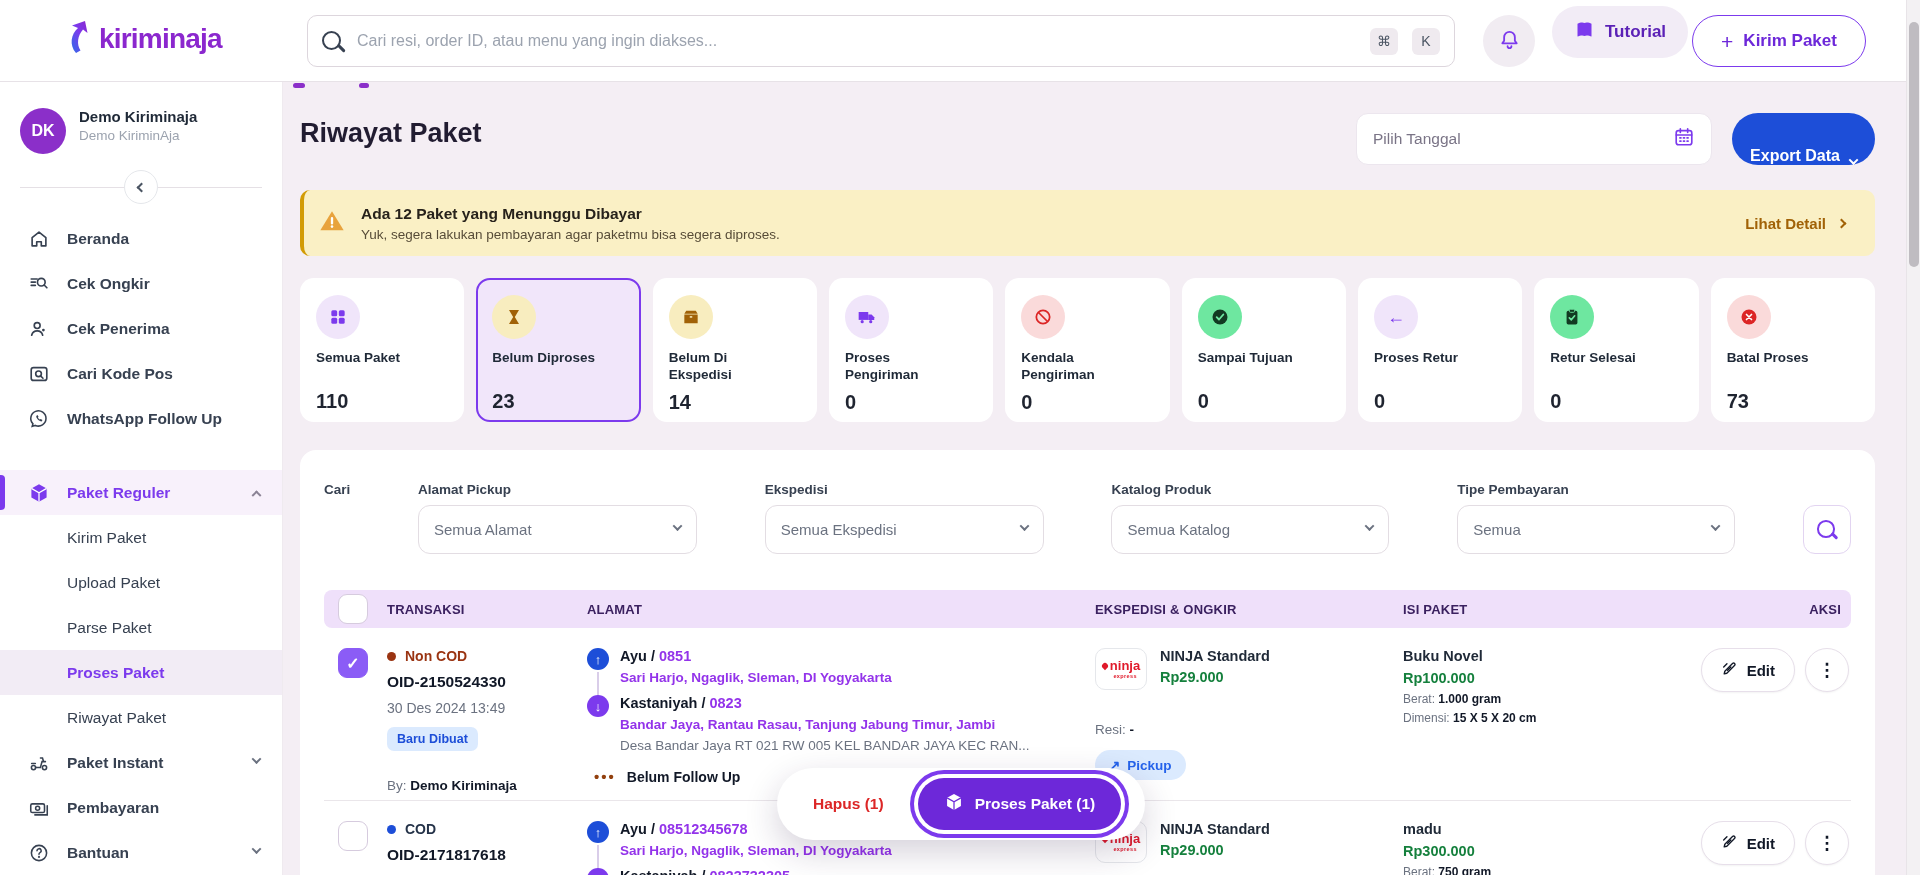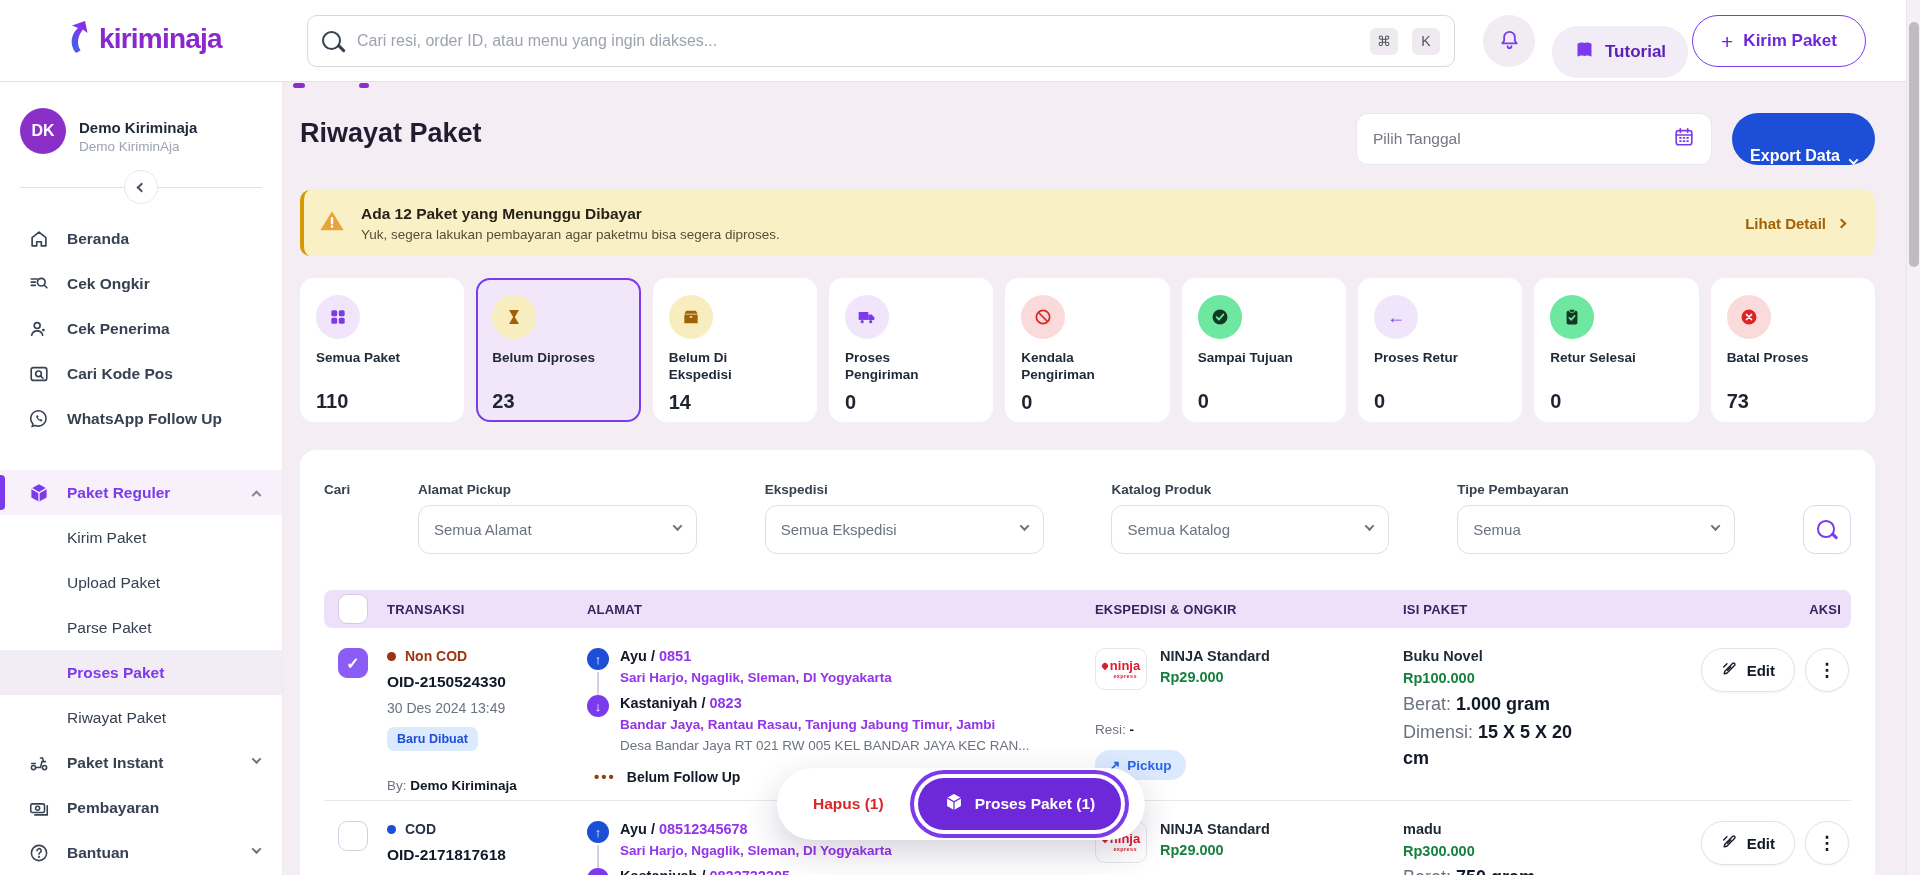--- a/index.html
+++ b/index.html
@@ -10,27 +10,27 @@
 
   
   .header{position:absolute;top:0;left:0;width:1920px;height:82px;background:#fff;border-bottom:1px solid #E7E2E7;z-index:40}
   .logo{position:absolute;left:62px;top:20px;display:flex;align-items:center;gap:7px}
   .logo-text{font-size:28px;font-weight:800;color:#8B27CE;letter-spacing:-.8px}
   .search{position:absolute;left:307px;top:15px;width:1148px;height:52px;border:1px solid #DDD6DD;border-radius:10px;display:flex;align-items:center;padding:0 14px;gap:14px;background:#fff}
   .search input{flex:1;border:none;outline:none;font-size:16px;color:#374151;background:transparent}
   .search input::placeholder{color:#9CA3AF}
   .key{background:#EFEAEF;border-radius:6px;min-width:28px;height:27px;display:grid;place-items:center;font-size:14px;color:#4B5563;padding:0 7px}
   .bell-btn{position:absolute;left:1483px;top:15px;width:52px;height:52px;border-radius:50%;background:#F1ECF2;border:none;display:grid;place-items:center;color:#7C3AED}
-  .tutorial-btn{position:absolute;left:1552px;top:26px;height:52px;padding:0 22px;border-radius:26px;background:#F2ECF6;border:none;display:flex;align-items:center;gap:10px;font-size:17px;font-weight:600;color:#5B21B6}
+  .tutorial-btn{position:absolute;left:1552px;top:6px;height:52px;padding:0 22px;border-radius:26px;background:#F2ECF6;border:none;display:flex;align-items:center;gap:10px;font-size:17px;font-weight:600;color:#5B21B6}
   .kirim-btn{position:absolute;left:1692px;top:15px;height:52px;width:174px;border-radius:26px;background:#fff;border:1.6px solid #7C3AED;display:flex;align-items:center;justify-content:center;gap:10px;font-size:17px;font-weight:700;color:#6D28D9}
   .plus{font-size:21px;font-weight:500;line-height:1}
 
   
   .sidebar{position:absolute;top:82px;left:0;width:283px;height:793px;background:#fff;border-right:1px solid #EFEAEF;z-index:30}
-  .user-row{display:flex;align-items:flex-end;gap:13px;padding:26px 20px 0 20px}
+  .user-row{display:flex;align-items:flex-start;gap:13px;padding:26px 20px 0 20px}
   .avatar{width:46px;height:46px;border-radius:50%;background:#8B2FC9;color:#fff;font-weight:700;font-size:16px;display:grid;place-items:center;flex:none}
   .user-name{font-size:15px;font-weight:700;color:#1F2937}
   .user-sub{font-size:13.5px;color:#9CA3AF;margin-top:3px}
   .collapse-row{position:relative;height:34px;margin-top:16px}
   .collapse-row::before{content:'';position:absolute;left:20px;right:20px;top:50%;height:1px;background:#E5E0E5}
   .collapse-btn{position:absolute;left:50%;top:50%;transform:translate(-50%,-50%);width:34px;height:34px;border-radius:50%;background:#fff;border:1px solid #E5E7EB;display:grid;place-items:center;color:#4B5563}
   .nav-list{margin-top:12px}
   .nav-item{display:flex;align-items:center;gap:16px;height:45px;padding:0 22px 0 27px;font-size:15.5px;font-weight:700;color:#374151}
   .nav-item .nicon{width:24px;display:grid;place-items:center;color:#374151;flex:none}
   .nav-gap{height:29px}
@@ -129,21 +129,21 @@
   .ninja-sub{color:#E01A2B;font-size:5.5px;font-weight:700;letter-spacing:.4px;margin-top:1px;align-self:flex-end;margin-right:9px}
   .courier-name{font-size:14.5px;font-weight:700;color:#1F2937}
   .courier-price{font-size:14.5px;font-weight:800;color:#15803D;margin-top:5px}
   .meta-line{font-size:13.5px;color:#6B7280;margin-top:32px}
   .meta-line b{color:#111827;font-weight:700}
   .pickup-badge{display:inline-flex;align-items:center;gap:7px;margin-top:13px;background:#DBEAFE;color:#2563EB;font-size:13.5px;font-weight:700;padding:7px 14px;border-radius:16px}
 
   .isi-cell{max-width:180px}
   .item-name{font-size:14.5px;font-weight:700;color:#1F2937}
   .item-price{font-size:14.5px;font-weight:800;color:#15803D;margin-top:6px}
-  .item-line{font-size:18px;color:#6B7280;margin-top:5px;line-height:1.45}
+  .item-line{font-size:12px;color:#6B7280;margin-top:5px;line-height:1.45}
   .item-line b{color:#111827;font-weight:700}
 
   .aksi-cell{display:flex;justify-content:flex-end;align-items:flex-start;gap:10px;padding-right:2px}
   .edit-btn{height:44px;padding:0 19px;border-radius:22px;border:1px solid #E7DFEA;background:#fff;display:flex;align-items:center;gap:9px;font-size:15px;font-weight:600;color:#111827;box-shadow:0 1px 2px rgba(0,0,0,.05)}
   .kebab-btn{width:44px;height:44px;border-radius:50%;border:1px solid #E7DFEA;background:#fff;font-size:18px;font-weight:800;color:#111827;display:grid;place-items:center;box-shadow:0 1px 2px rgba(0,0,0,.05)}
 
   .action-bar{position:absolute;left:494px;top:686px;z-index:35;display:flex;align-items:center}
   .bar-white{background:#fff;border-radius:36px;height:72px;display:flex;align-items:center;padding:0 16px 0 36px;box-shadow:0 12px 34px rgba(45,25,70,.20)}
   .hapus{color:#DC2626;font-size:15.5px;font-weight:700;margin-right:34px;background:none;border:none}
   .proses-btn{height:52px;border-radius:26px;background:#6D28D9;color:#fff;border:none;font-size:15.5px;font-weight:700;display:flex;align-items:center;gap:11px;padding:0 26px;box-shadow:0 0 0 4px #fff,0 0 0 8px #7C3AED;margin-right:8px}

